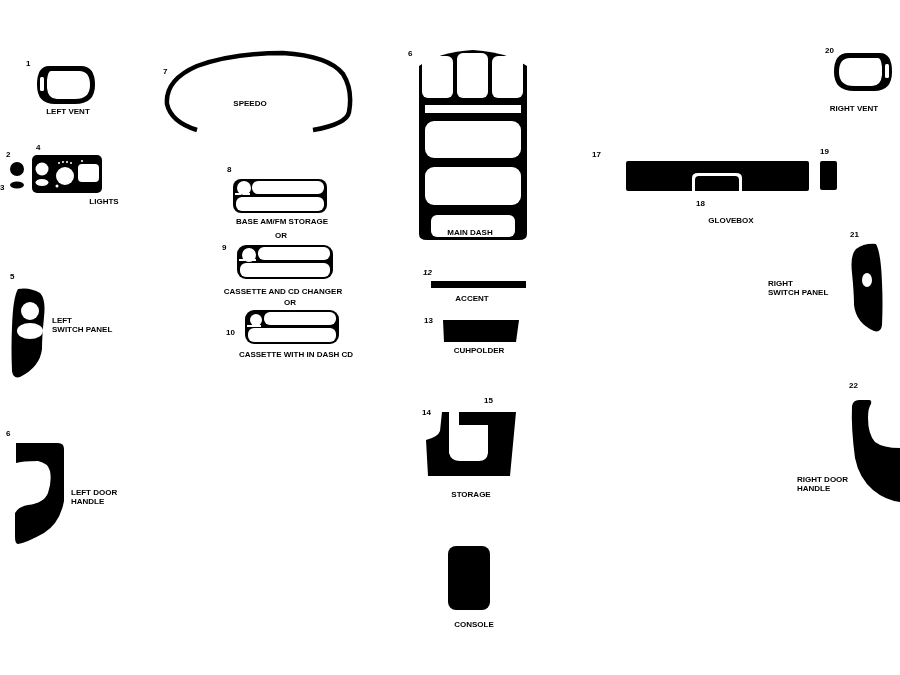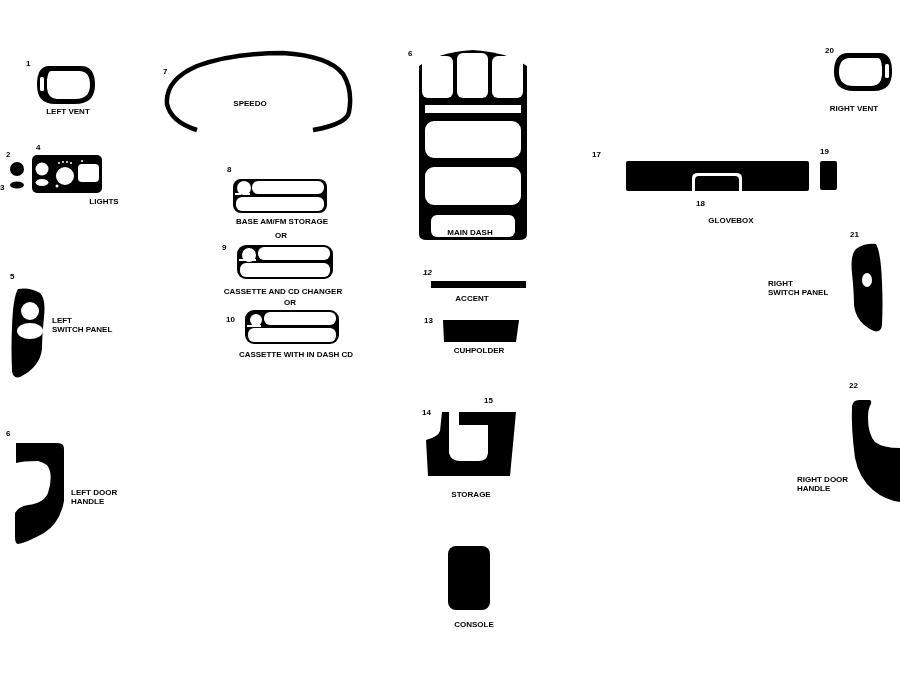--- a/index.html
+++ b/index.html
@@ -81,21 +81,21 @@
   <rect x="1" y="1" width="96" height="34" rx="9" fill="#000"></rect>
   <circle cx="13" cy="11" r="7" fill="#fff"></circle>
   <rect x="22" y="3" width="72" height="13" rx="6" fill="#fff"></rect>
   <rect x="4" y="19" width="90" height="14" rx="6" fill="#fff"></rect>
   <rect x="3" y="15" width="6" height="2" fill="#fff"></rect>
     <rect x="14" y="15" width="6" height="2" fill="#fff"></rect>
 </svg>
 <span class="lbl c" style="left:283px;top:287px;">CASSETTE AND CD CHANGER</span>
 <span class="lbl c" style="left:290px;top:298px;">OR</span>
 
-<span class="num" style="left:226px;top:315px;">10</span>
+<span class="num" style="left:226px;top:328px;">10</span>
 <svg class="part" style="left:244px;top:309px;" width="96" height="36">
   <rect x="1" y="1" width="94" height="34" rx="9" fill="#000"></rect>
   <circle cx="12" cy="11" r="6" fill="#fff"></circle>
   <rect x="20" y="3" width="72" height="13" rx="6" fill="#fff"></rect>
   <rect x="4" y="19" width="88" height="14" rx="6" fill="#fff"></rect>
   <rect x="3" y="16" width="14" height="2" fill="#fff"></rect>
 </svg>
 <span class="lbl c" style="left:296px;top:350px;">CASSETTE WITH IN DASH CD</span>
 
 <span class="num" style="left:408px;top:49px;">6</span>

